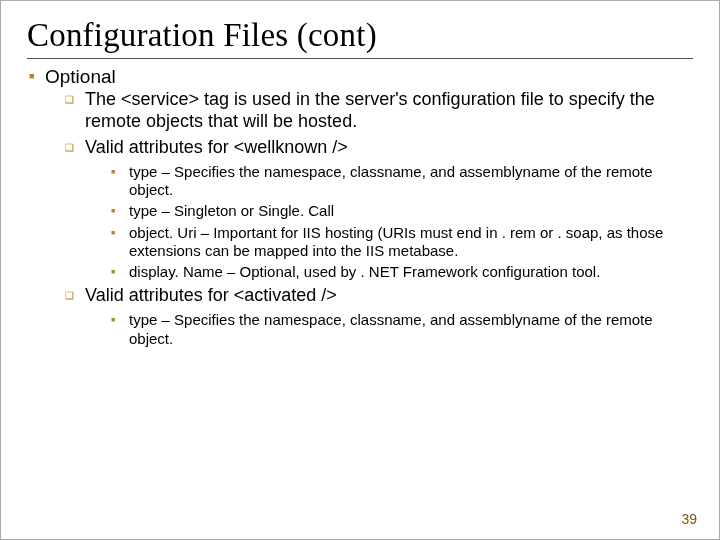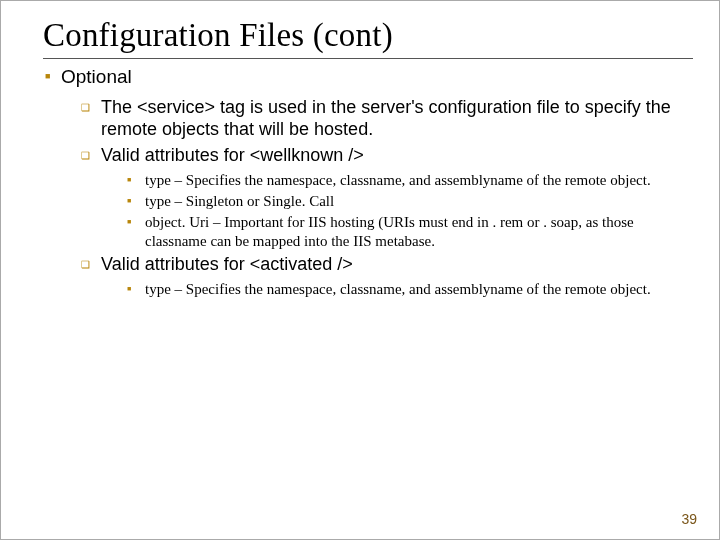--- a/index.html
+++ b/index.html
@@ -12,21 +12,21 @@
     color: #000;
     position: relative;
     overflow: hidden;
   }
   .slide {
     width: 720px;
     height: 540px;
     border: 1px solid #aaa;
     box-sizing: border-box;
     position: relative;
-    padding: 16px 26px 0 42px;
+    padding: 16px 26px 0 26px;
   }
   .title {
     font-family: "Times New Roman", Times, serif;
     font-size: 33px;
     font-weight: 400;
     margin: 0 0 4px 0;
     letter-spacing: 0.2px;
   }
   .rule {
     border: none;
@@ -46,21 +46,21 @@
   }
   .lvl1 > li::before {
     content: "■";
     color: #b8860b;
     font-size: 9px;
     position: absolute;
     left: -16px;
     top: 6px;
   }
   .lvl2 {
-    margin: 8px 0 0 0;
+    margin: 0 0 0 0;
     padding: 0 0 0 40px;
     list-style: none;
   }
   .lvl2 > li {
     position: relative;
     font-size: 18px;
     line-height: 1.22;
     margin-bottom: 4px;
   }
   .lvl2 > li::before {
@@ -74,21 +74,20 @@
   .lvl3 {
     margin: 4px 0 4px 0;
     padding: 0 0 0 44px;
     list-style: none;
   }
   .lvl3 > li {
     position: relative;
     font-size: 15px;
     line-height: 1.22;
     margin-bottom: 3px;
-    font-family: Liberation Serif, serif;
   }
   .lvl3 > li::before {
     content: "■";
     color: #b8860b;
     font-size: 7px;
     position: absolute;
     left: -18px;
     top: 5px;
   }
   .pagenum {
@@ -118,21 +117,24 @@
           <span>Valid attributes for &lt;wellknown /&gt;</span>
 
           <ul class="lvl3">
             <li>
               <span>type – Specifies the namespace, classname, and assemblyname of the remote object.</span>
             </li>
             <li>
               <span>type – Singleton or Single. Call</span>
             </li>
             <li>
-              <span>object. Uri – Important for IIS hosting (URIs must end in . rem or . soap, as those classname can be mapped into the IIS metabase.</span>
+              <span>object. Uri – Important for IIS hosting (URIs must end in . rem or . soap, as those extensions can be mapped into the IIS metabase.</span>
+            </li>
+            <li>
+              <span>display. Name – Optional, used by . NET Framework configuration tool.</span>
             </li>
           </ul>
         </li>
         <li>
           <span>Valid attributes for &lt;activated /&gt;</span>
 
           <ul class="lvl3">
             <li>
               <span>type – Specifies the namespace, classname, and assemblyname of the remote object.</span>
             </li>

